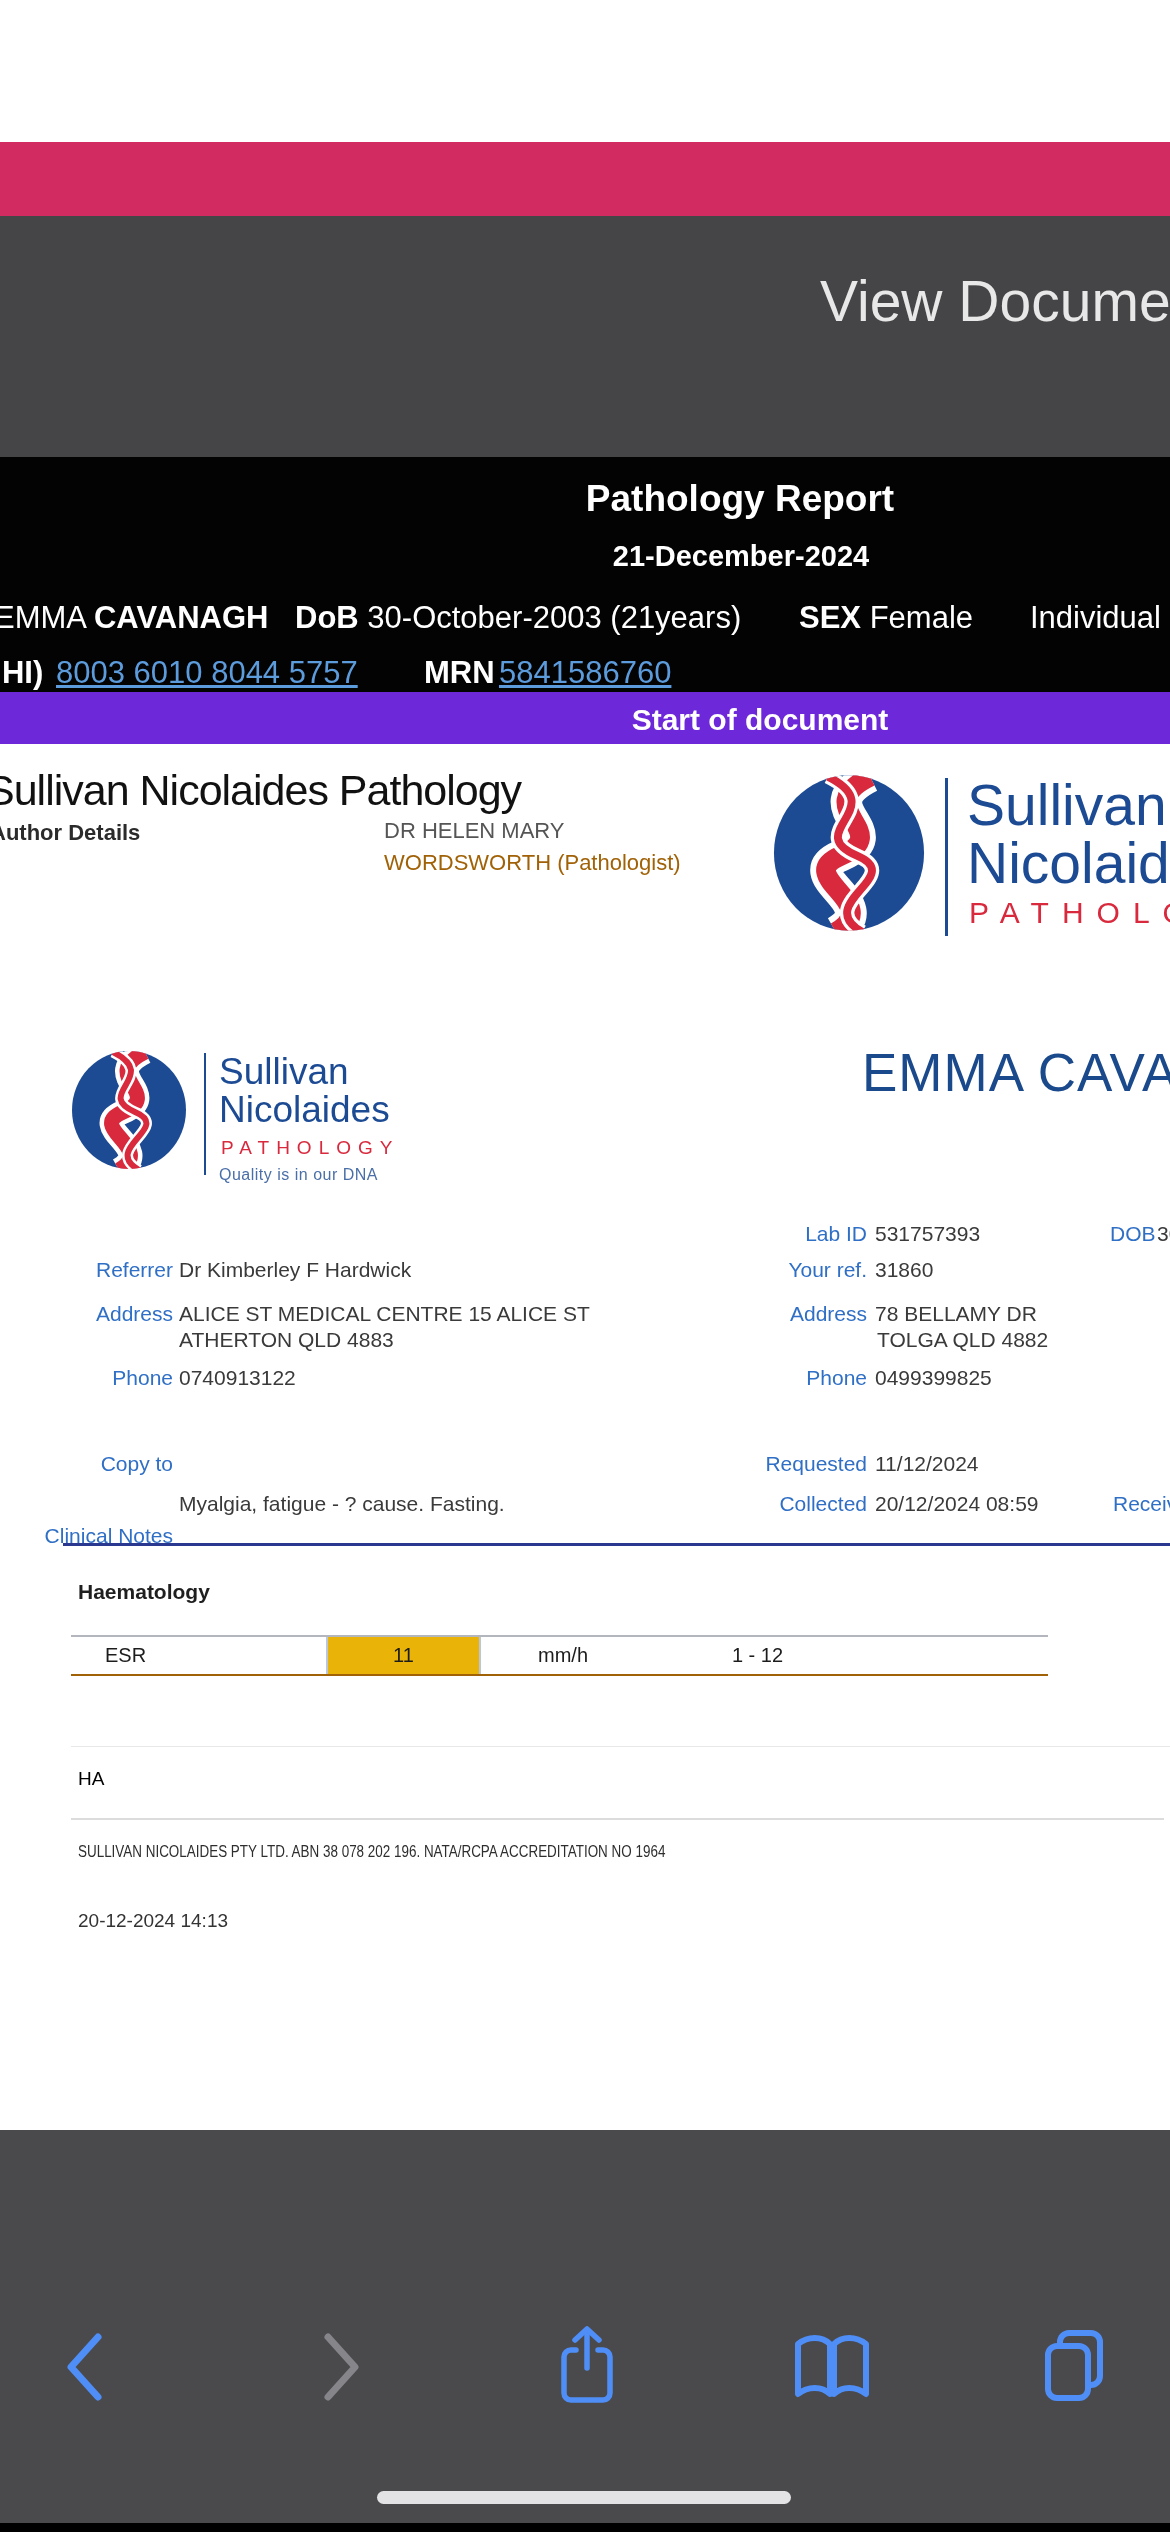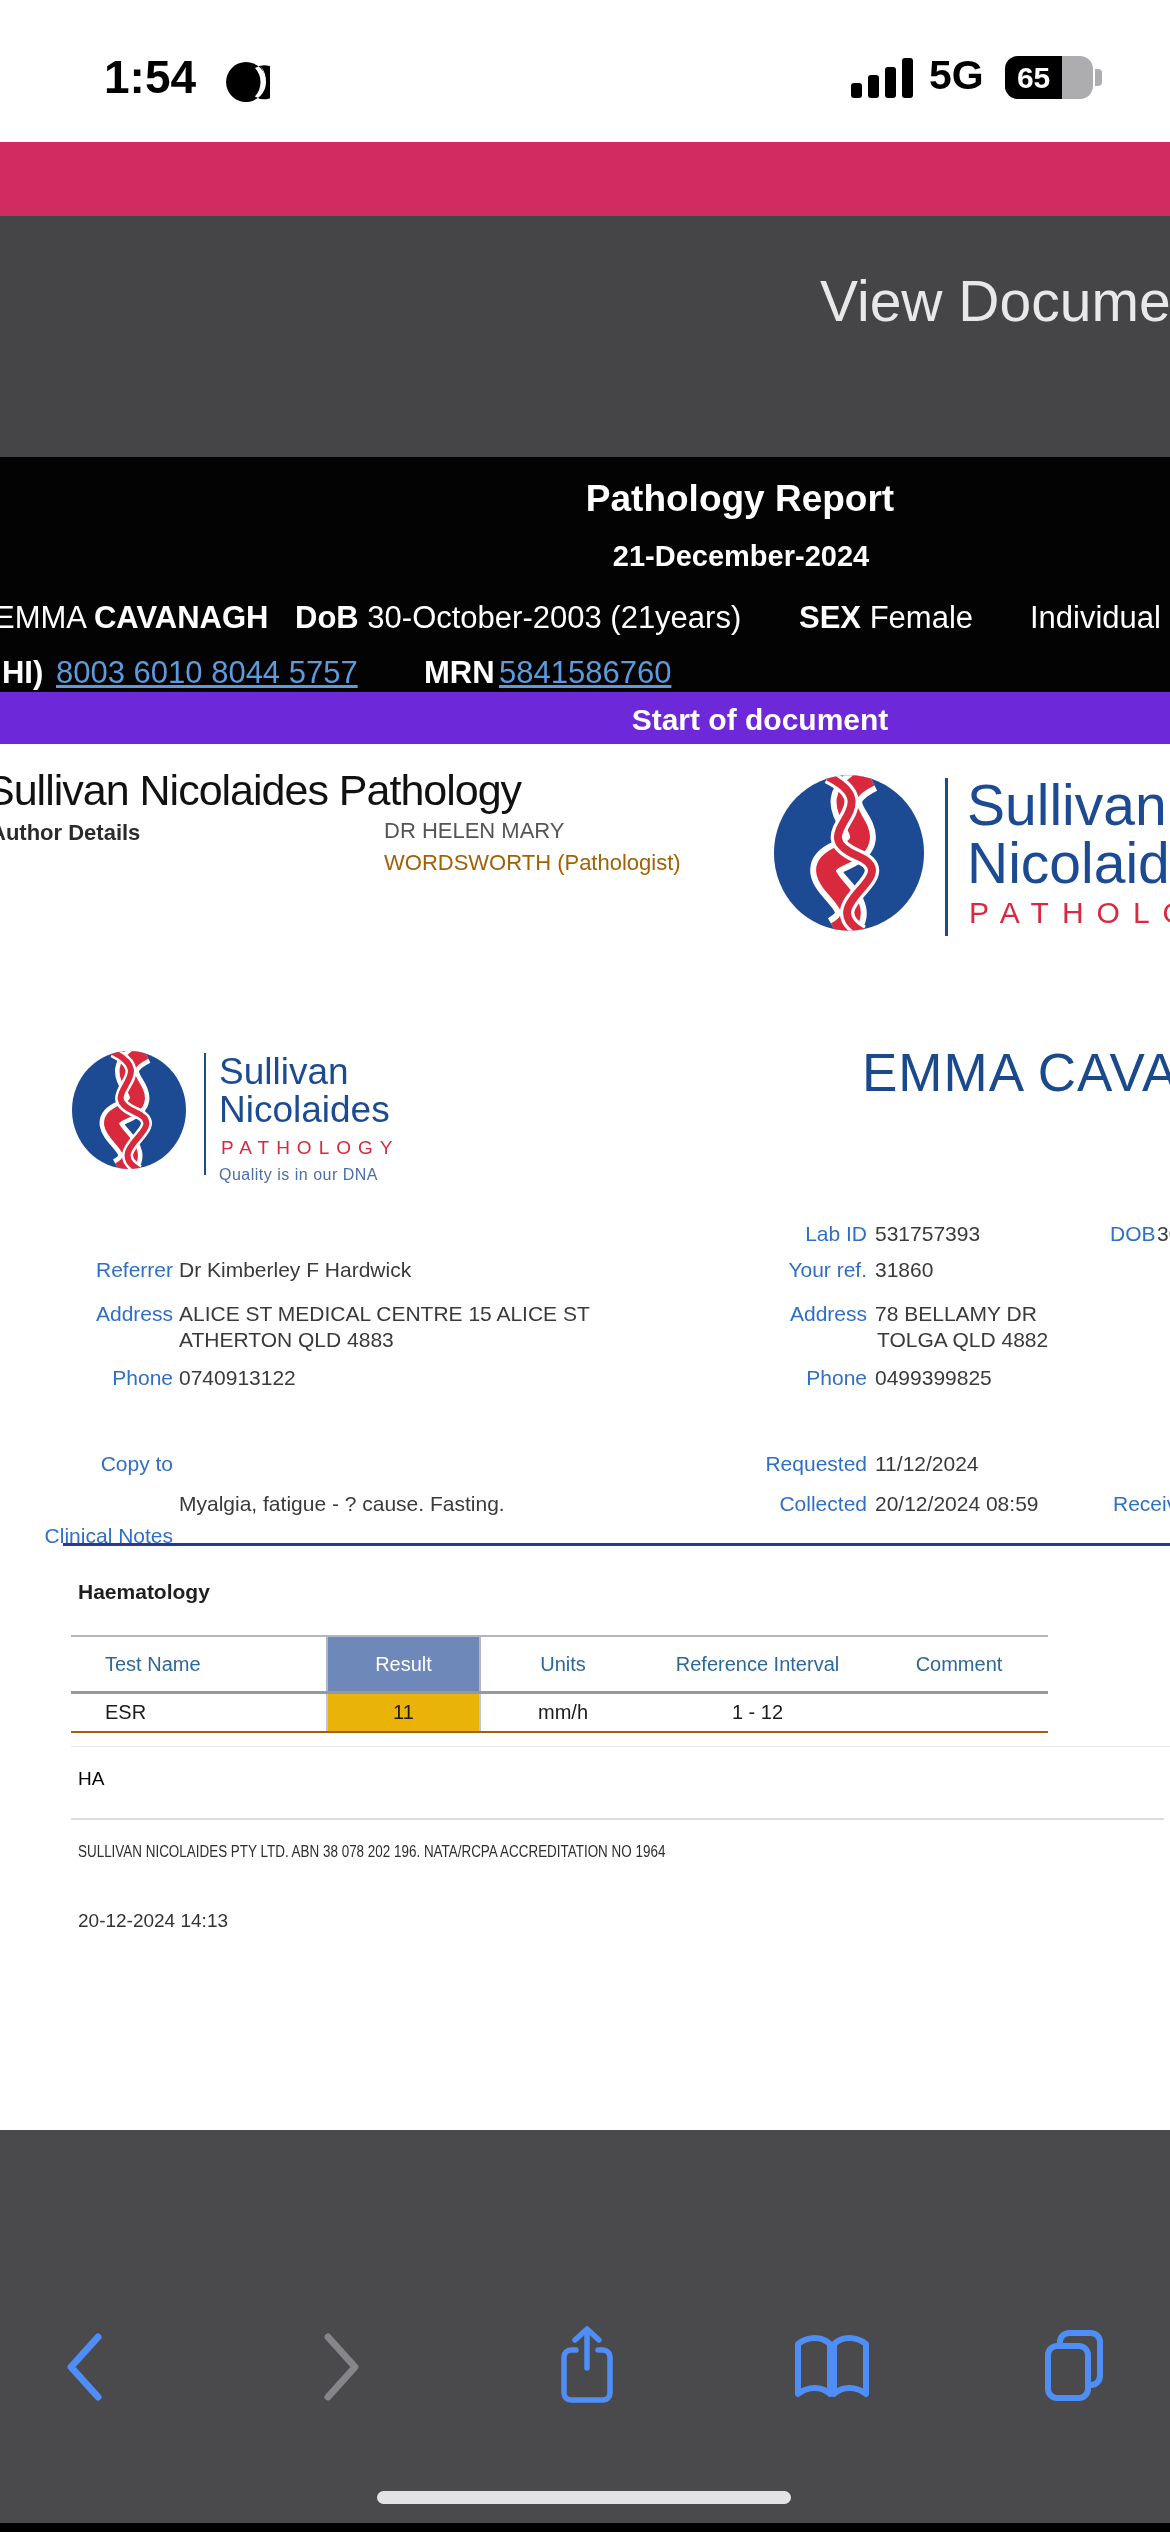--- a/index.html
+++ b/index.html
@@ -93,38 +93,20 @@
   .toolbar{left:0;top:2130px;width:1170px;height:393px;background:#4a4a4c;}
   .home-ind{left:377px;top:2491px;width:414px;height:13px;border-radius:7px;background:#e3e3e5;}
   .bottom-black{left:0;top:2523px;width:1170px;height:9px;background:#000;}
   .tb-btn{position:absolute;}
 </style>
 </head>
 <body>
 
 <div id="screen">
 
-  <div class="abs status-bar">
-    <div class="abs time">1:54</div>
-    <svg class="abs moon" width="48" height="48" viewBox="0 0 48 48">
-      <path fill="#000" fill-rule="evenodd" d="M24,4 a20,20 0 1,0 0.1,40 a20,20 0 1,0 -0.1,-40 M33,10 a17,17 0 1,1 -0.1,28.5 a21,21 0 0,0 0.1,-28.5"></path>
-      <path fill="#fff" d="M34,12 a16,16 0 0,1 0,24 a19,19 0 0,0 0,-24" transform="translate(4,-4)"></path>
-    </svg>
-    <div class="abs sig">
-      <i style="left:0;height:15px;"></i>
-        <i style="left:17px;height:23px;"></i>
-      <i style="left:34px;height:31px;"></i>
-        <i style="left:51px;height:40px;"></i>
-    </div>
-    <div class="abs net">5G</div>
-    <div class="abs batt">
-      <div class="batt-fill">65</div>
-    </div>
-    <div class="abs batt-nub"></div>
-  </div>
 
   <div class="abs pink-bar" style="background:#d22b61;"></div>
 
   <div class="abs view-band">
     <div class="abs view-title" style="top:52px;left:820px;">View Document</div>
   </div>
 
   <div class="abs black-bar">
     <div class="abs rpt-title" style="top:21px;">Pathology Report</div>
     <div class="abs rpt-date" style="top:83px;">21-December-2024</div>
@@ -216,27 +198,20 @@
   <div class="abs fld-label lab-l" style="top:1492px;margin-top:32px;">Clinical Notes</div>
   <div class="abs fld-value val-l" style="top:1492px;">Myalgia, fatigue - ? cause. Fasting.</div>
   <div class="abs fld-label lab-r" style="top:1492px;">Collected</div>
   <div class="abs fld-value val-r" style="top:1492px;">20/12/2024 08:59</div>
   <div class="abs fld-label" style="left:1113px;top:1492px;">Received</div>
 
   <div class="abs navy-line"></div>
   <div class="abs section-title">Haematology</div>
 
   <div class="abs tbl">
-    <div class="trow thead">
-      <div class="tc first">Test Name</div>
-      <div class="tc th-result">Result</div>
-      <div class="tc">Units</div>
-      <div class="tc">Reference Interval</div>
-      <div class="tc">Comment</div>
-    </div>
     <div class="trow tdata">
       <div class="tc first">ESR</div>
       <div class="tc td-result">11</div>
       <div class="tc">mm/h</div>
       <div class="tc">1 - 12</div>
       <div class="tc"></div>
     </div>
   </div>
   <div class="abs tbl-after"></div>
 

